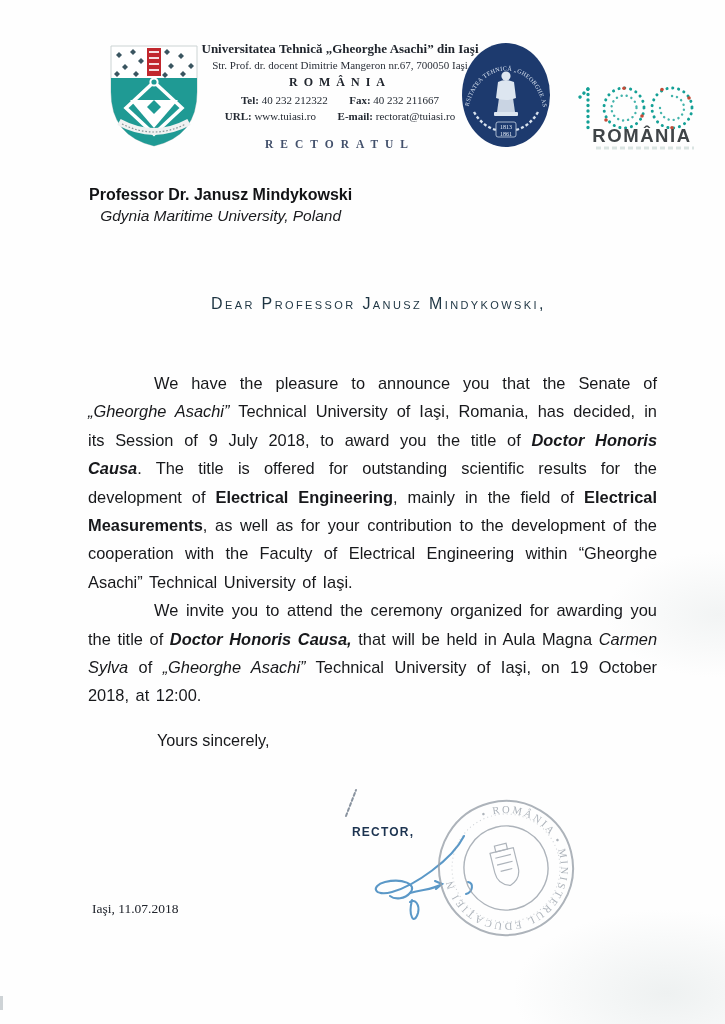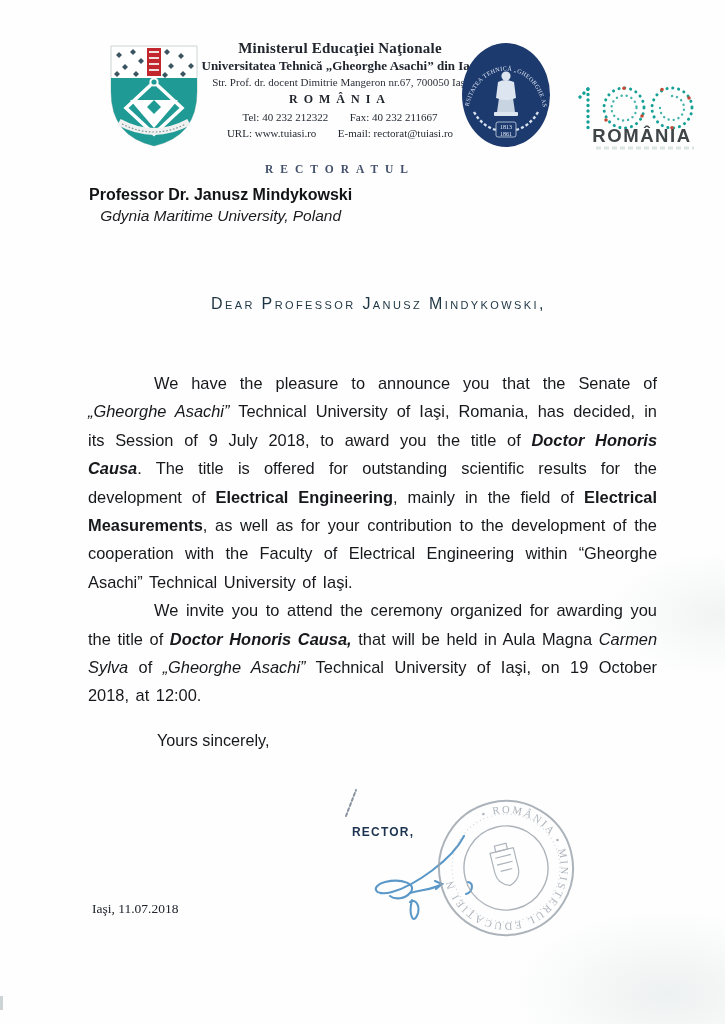--- a/index.html
+++ b/index.html
@@ -19,26 +19,26 @@
   .crest{position:absolute;left:103px;top:40px;}
   .head-center{
     position:absolute;left:196px;top:40px;width:288px;
     text-align:center;font-family:"Liberation Serif", serif;color:#21262e;
   }
   .hc-ministry{font-size:15px;font-weight:bold;letter-spacing:.2px;}
   .hc-university{font-size:13px;font-weight:bold;margin-top:1px;}
   .hc-address{font-size:11px;margin-top:2px;color:#2a2f38;}
   .hc-country{font-size:12px;font-weight:bold;letter-spacing:6px;margin-top:4px;}
   .hc-line{font-size:11px;margin-top:4px;color:#242a33;}
-  .hc-line b{font-weight:normal;}
+  .hc-line b{font-weight:bold;}
   .hc-line .gap{display:inline-block;width:16px;}
   .hc-office{
     position:absolute;left:196px;top:138px;width:288px;text-align:center;
     font-family:"Liberation Serif", serif;font-size:11.5px;font-weight:bold;
-    letter-spacing:7px;color:#42506b;margin-top:25px;
+    letter-spacing:7px;color:#42506b;
   }
   .seal{position:absolute;left:456px;top:38px;}
   .centennial{position:absolute;left:576px;top:76px;}
   
   .addressee{position:absolute;left:89px;top:186px;text-align:center;}
   .addr-name{font-size:16px;font-weight:bold;color:#121315;}
   .addr-affil{font-size:15.5px;font-style:italic;margin-top:3px;color:#1a1b1e;}
   
   .salutation{
     position:absolute;left:211px;top:295px;
@@ -104,21 +104,20 @@
       <path d="M8,38 H94 V52 Q94 96 51 106 Q8 96 8 52 Z" fill="#1f9a94"></path>
       <path d="M51,42 L79,68 L51,94 L23,68 Z" fill="none" stroke="#ffffff" stroke-width="3.5"></path>
       <circle cx="51" cy="42" r="3.6" fill="#1f9a94" stroke="#ffffff" stroke-width="2"></circle>
       <path d="M27,60 L75,60 L51,88 Z" fill="#ffffff"></path>
       <path d="M51,60 L58,67 L51,74 L44,67 Z" fill="#1f9a94"></path>
       <path d="M16,82 Q51,101 86,82" fill="none" stroke="#f0f2f2" stroke-width="7"></path>
       <path d="M19,84 Q51,100 83,84" fill="none" stroke="#6b7c80" stroke-width="1.2" stroke-dasharray="1.6 1.9" opacity=".8"></path>
     </svg>
 
     <div class="head-center">
-      <div class="hc-ministry">Ministerul Educaţiei Naţionale</div>
       <div class="hc-university">Universitatea Tehnică „Gheorghe Asachi” din Iaşi</div>
       <div class="hc-address">Str. Prof. dr. docent Dimitrie Mangeron  nr.67,  700050  Iaşi</div>
       <div class="hc-country">ROMÂNIA</div>
       <div class="hc-line">
         <b>Tel:</b>
         <span>40 232 212322</span>
         <span class="gap"></span>
         <b>Fax:</b>
         <span>40 232 211667</span>
       </div>

